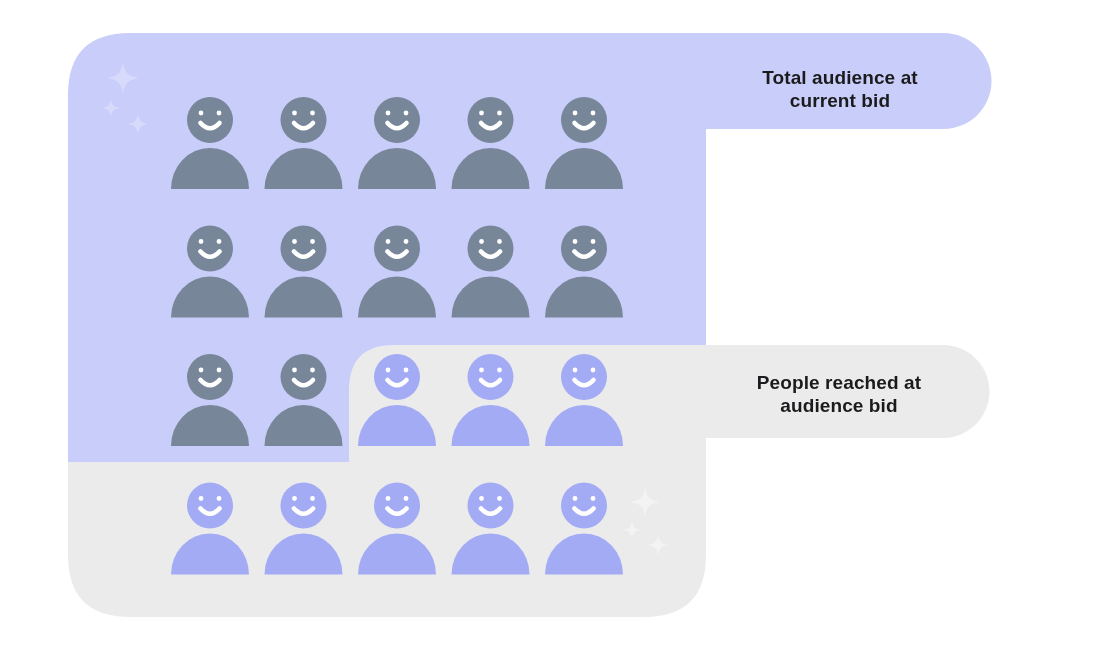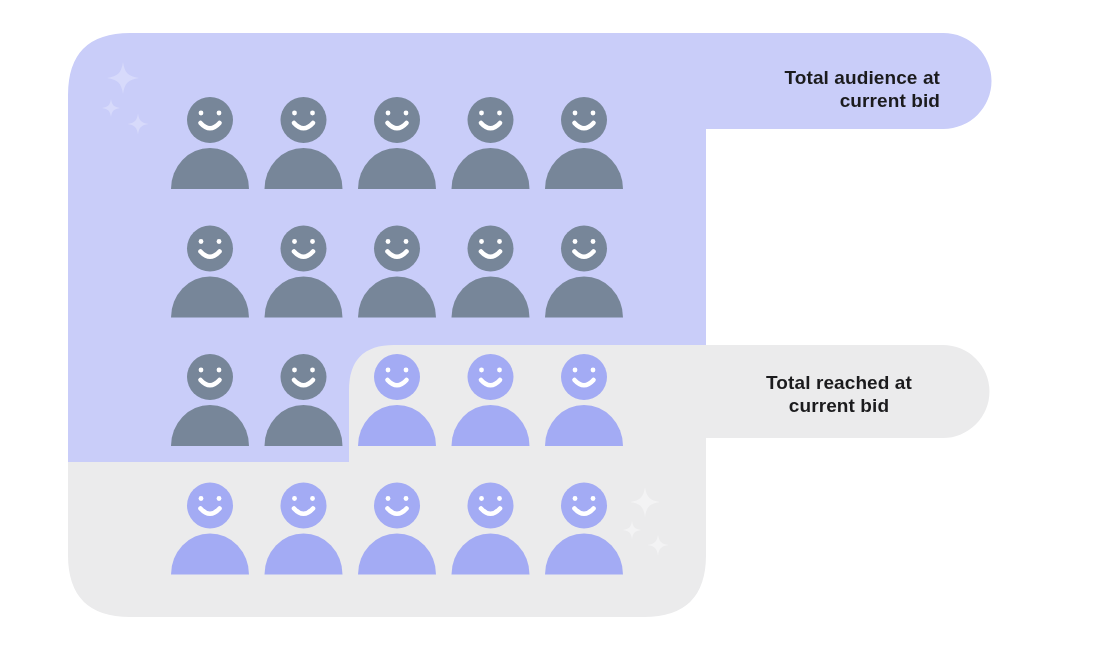--- a/index.html
+++ b/index.html
@@ -46,21 +46,20 @@
   .tab-label .label-text {
     display: inline-block;
     max-width: 200px;
   }
   .tab-label.total-audience {
     left: 706px;
     top: 33px;
     width: 286px;
     height: 112px;
     padding-right: 18px;
-    text-align: right;
   }
   .tab-label.people-reached {
     left: 706px;
     top: 345px;
     width: 284px;
     height: 93px;
     padding-right: 18px;
     padding-top: 4px;
   }
 </style>
@@ -135,16 +134,16 @@
         <use href="#person-icon" x="490.5" y="505.5" class="person-reached"></use>
         <use href="#person-icon" x="584" y="505.5" class="person-reached"></use>
       </g>
   </svg>
 
   <div class="tab-label total-audience">
     <span class="label-text">Total audience at current bid</span>
   </div>
 
   <div class="tab-label people-reached">
-    <span class="label-text">Total reached at current bid</span>
+    <span class="label-text">People reached at audience bid</span>
   </div>
 
 </div>
 
 </body></html>

